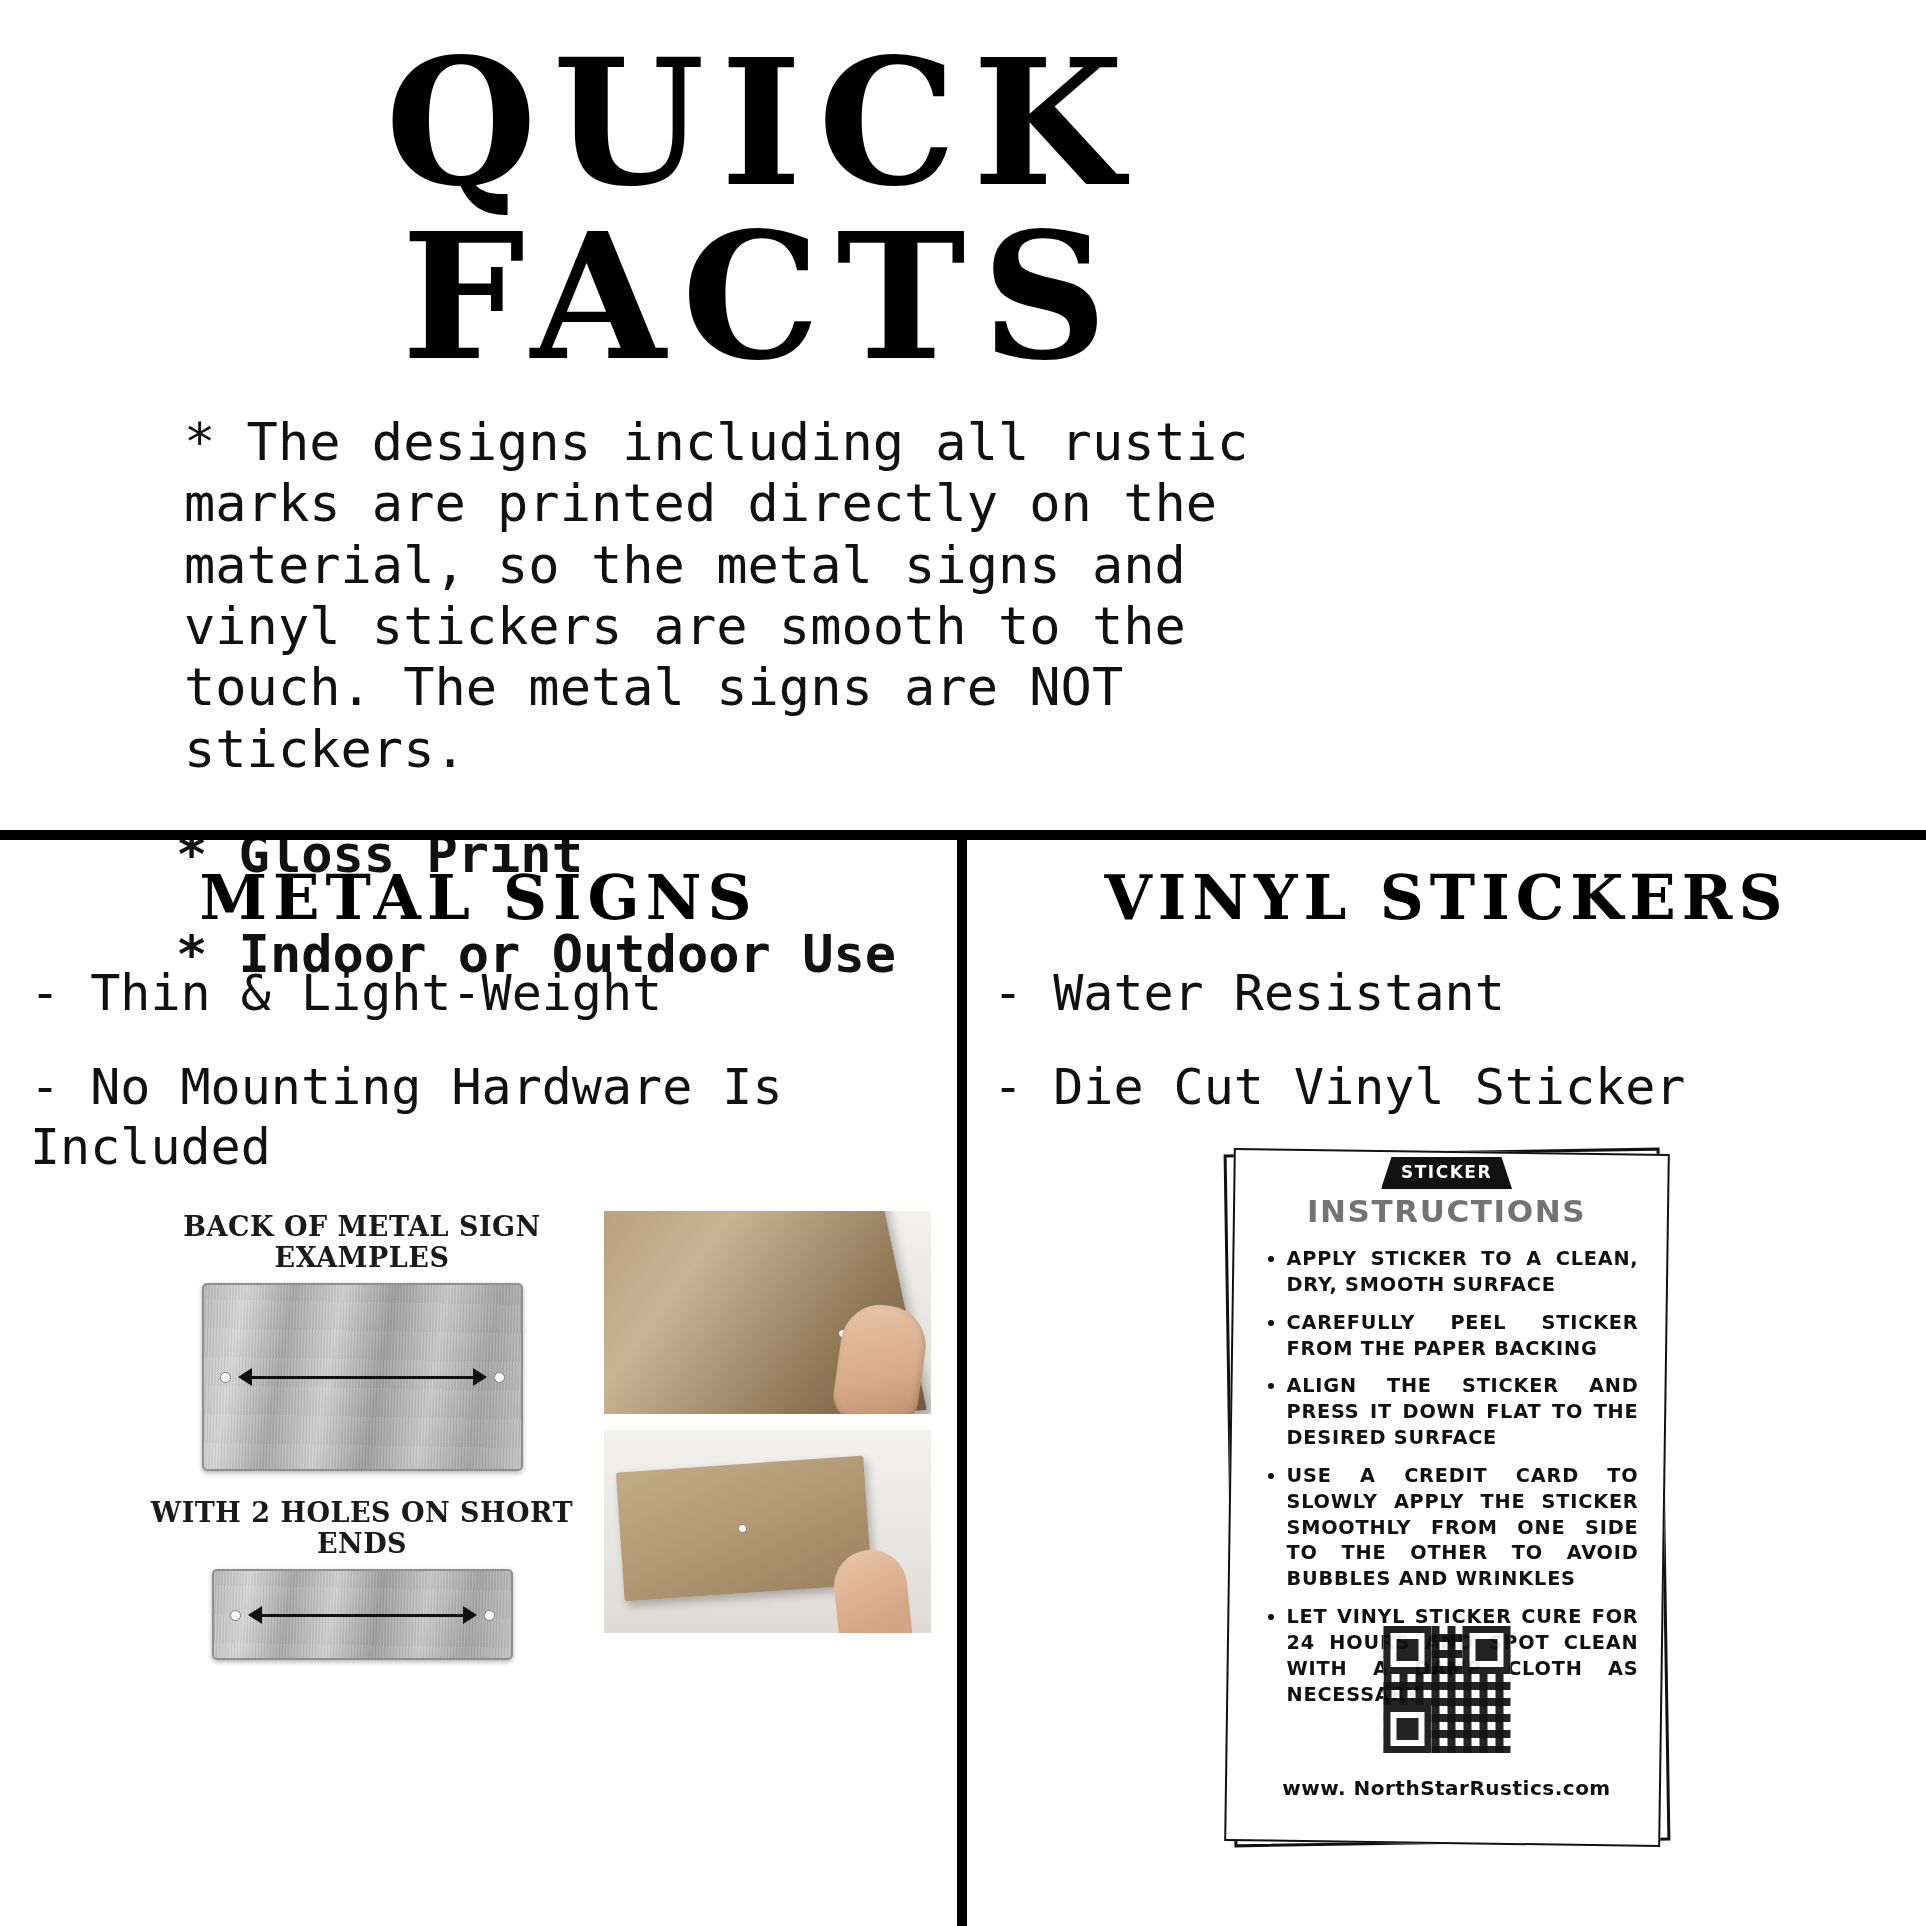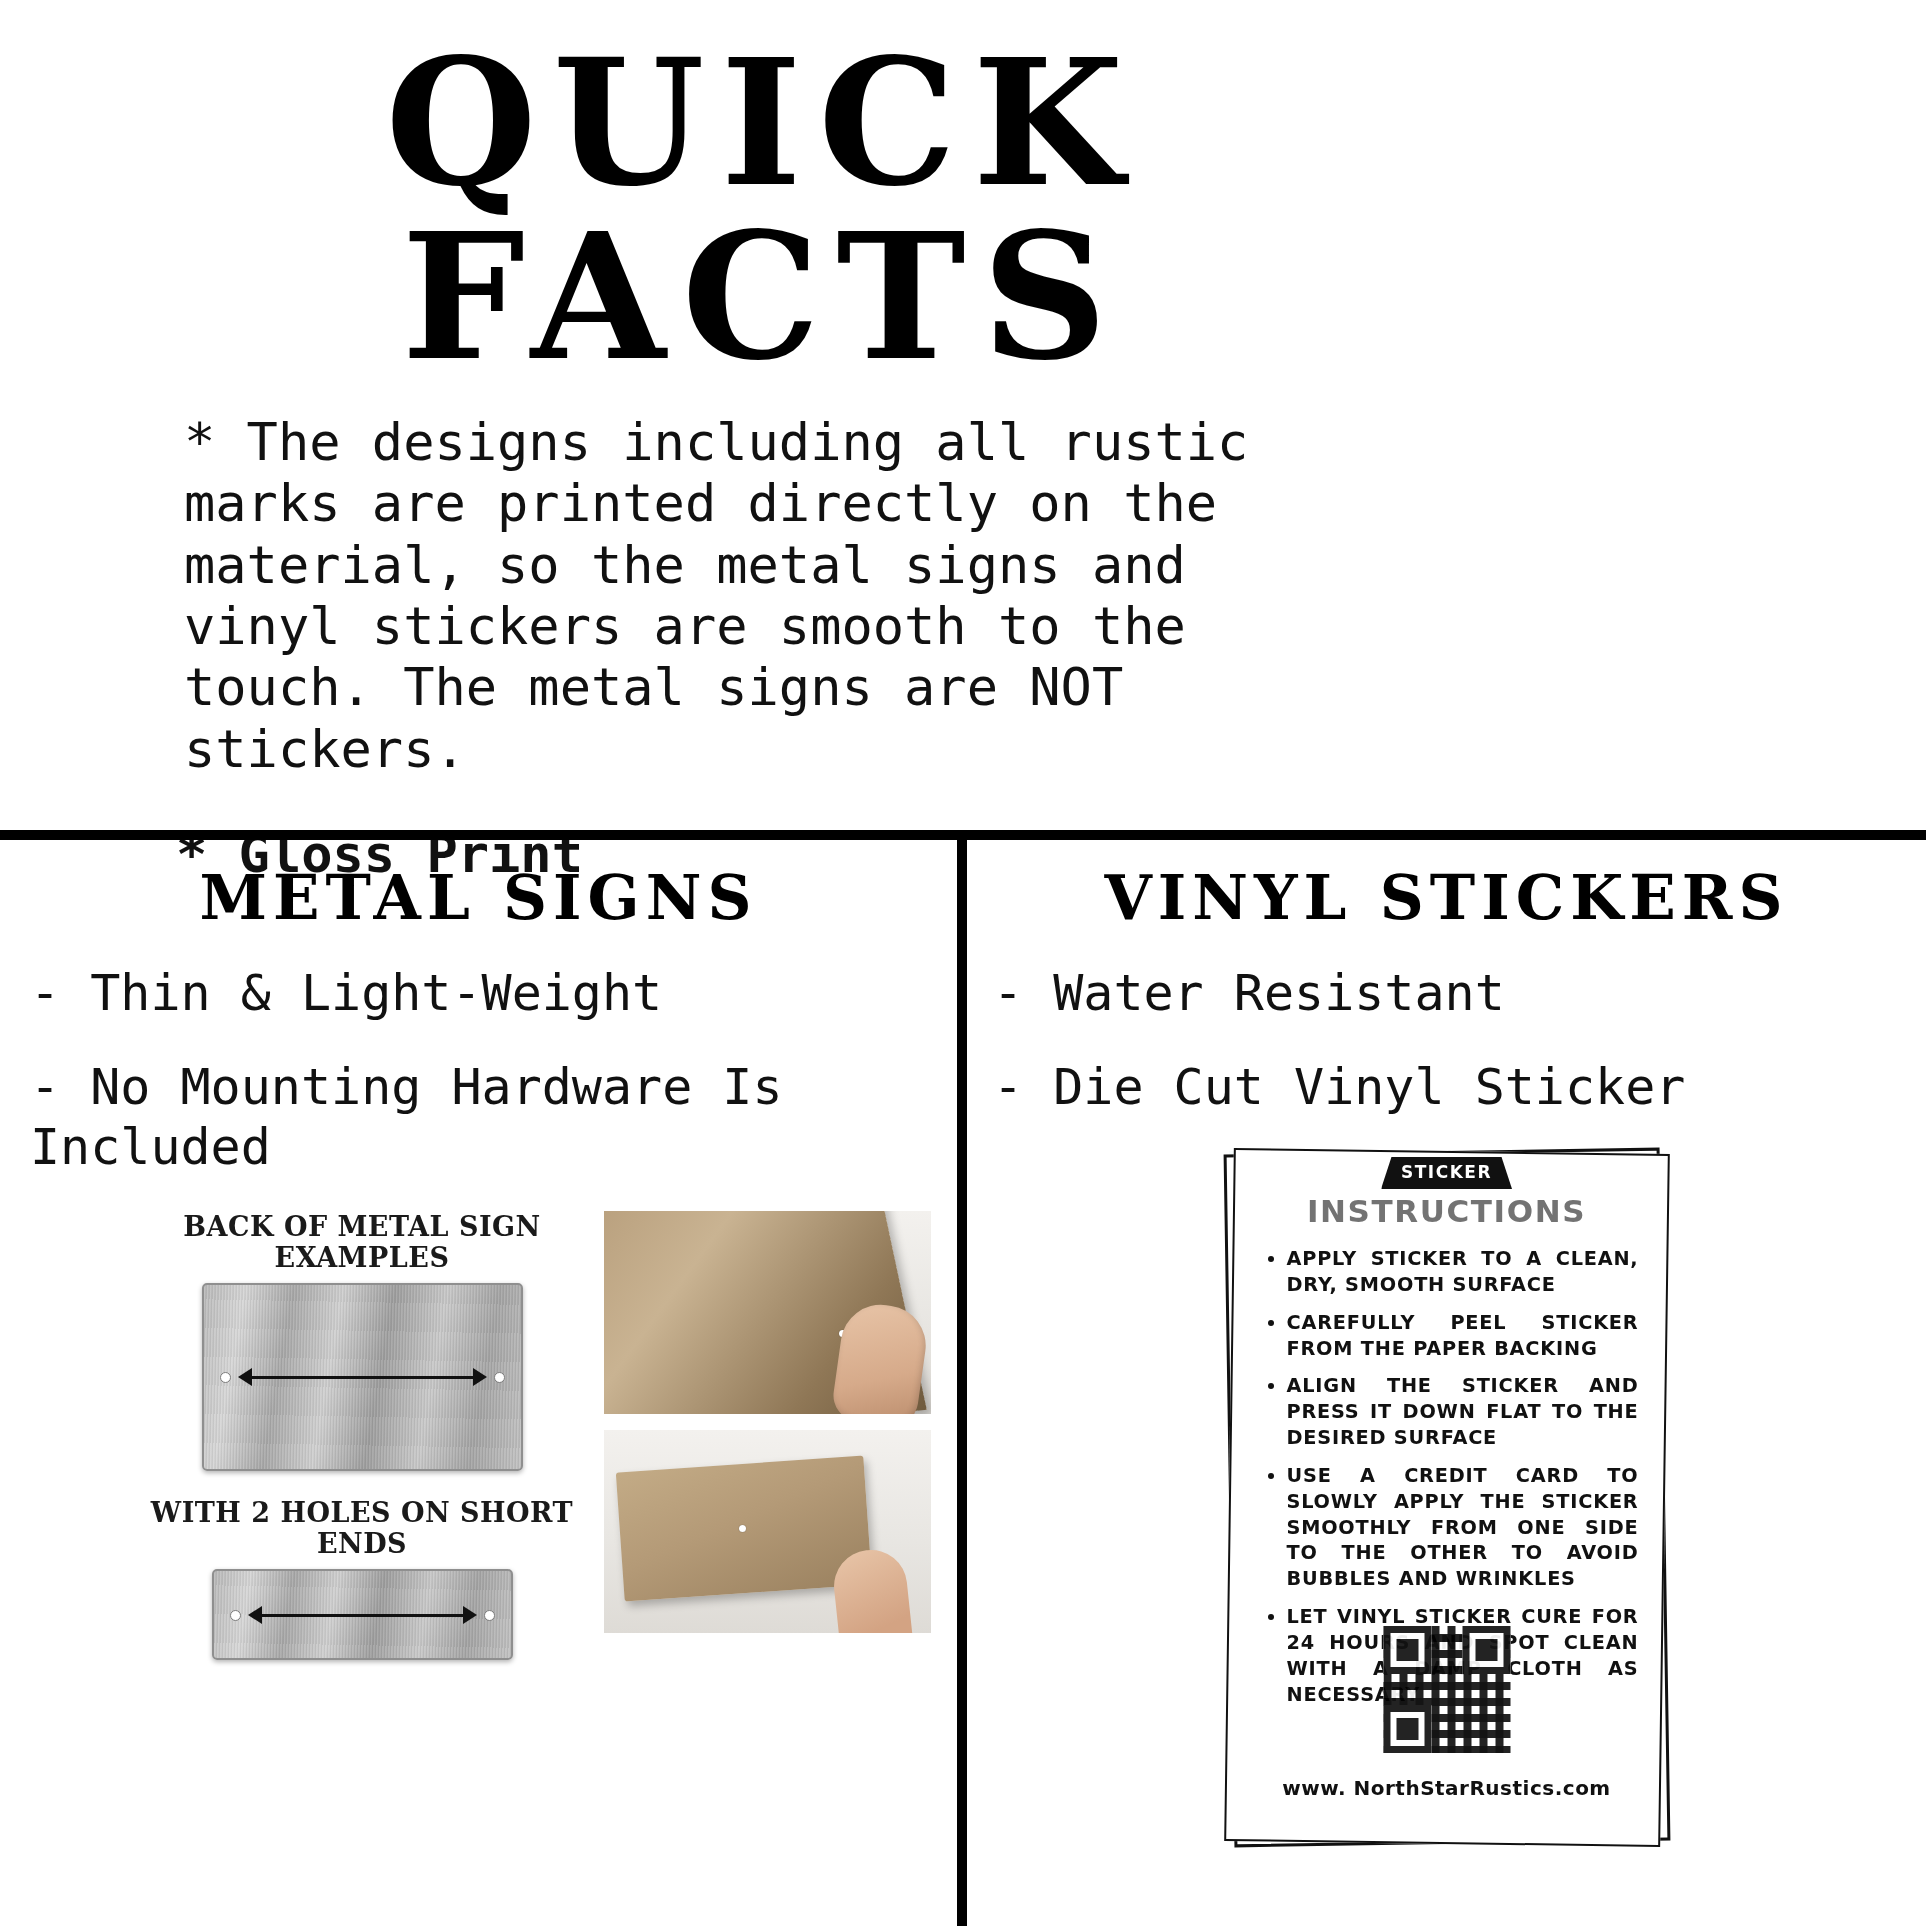--- a/index.html
+++ b/index.html
@@ -357,20 +357,21 @@
   }
 </style>
 </head>
 <body>
 
 <div class="top-section">
   <h1 class="title">QUICK FACTS</h1>
   <div class="facts">
     <p class="fact-main">* The designs including all rustic marks are printed directly on the material, so the metal signs and vinyl stickers are smooth to the touch. The metal signs are NOT stickers.</p>
     <p class="fact-line">* Gloss Print</p>
+    <p class="fact-line">* Indoor or Outdoor Use</p>
   </div>
 </div>
 
 <div class="h-divider"></div>
 <div class="v-divider"></div>
 
 <div class="col col-left">
   <h2 class="col-heading">METAL SIGNS</h2>
   <p class="bullet">- Thin &amp; Light-Weight</p>
   <p class="bullet">- No Mounting Hardware Is Included</p>

